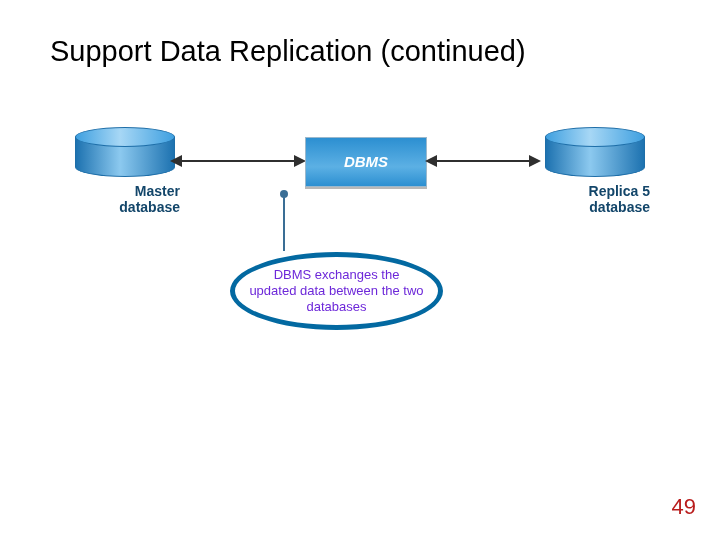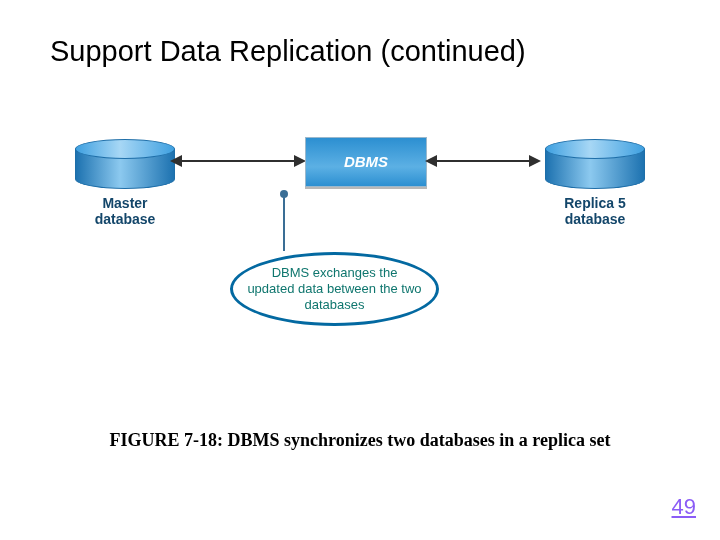--- a/index.html
+++ b/index.html
@@ -1,19 +1,19 @@
 <!DOCTYPE html>
 <html><head>
 <meta charset="utf-8">
 <style>
   html,body{margin:0;padding:0;background:#fff;font-family:Arial,Helvetica,sans-serif;}
   .slide{position:relative;width:720px;height:540px;background:#fff;padding-left:16px;}
   .title{position:absolute;left:50px;top:35px;font-size:29px;color:#000;}
   .diagram{position:absolute;left:70px;top:127px;width:580px;height:120px;}
-  .db{position:absolute;width:110px;top:12px;text-align:center;}
+  .db{position:absolute;width:110px;top:0;text-align:right;}
   .db-left{left:0;}
   .db-right{left:470px;}
   .cyl{position:relative;width:100px;height:50px;margin:0 auto;}
   .cyl .top{position:absolute;left:0;top:0;width:100px;height:20px;border-radius:50%;
             background:linear-gradient(90deg,#3fa0e0 0%,#a7d7f5 45%,#3fa0e0 100%);
             border:1px solid #1e6ea8;box-sizing:border-box;}
   .cyl .body{position:absolute;left:0;top:10px;width:100px;height:40px;
              border-radius:0 0 50px 50px/0 0 10px 10px;
              background:linear-gradient(90deg,#1d72b0 0%,#8cc9ef 45%,#1d72b0 100%);
              border:1px solid #1e6ea8;border-top:none;box-sizing:border-box;}
@@ -26,27 +26,27 @@
   .shaft{position:absolute;top:33px;height:2px;background:#2f2f2f;}
   .shaft-l{left:112px;width:112px;}
   .shaft-r{left:367px;width:92px;}
   .ah{position:absolute;width:0;height:0;border-top:6px solid transparent;border-bottom:6px solid transparent;}
   .ah-r{border-left:12px solid #2f2f2f;}
   .ah-l{border-right:12px solid #2f2f2f;}
   .alh-l{left:100px;top:28px;} .arh-l{left:224px;top:28px;}
   .alh-r{left:355px;top:28px;} .arh-r{left:459px;top:28px;}
   
   .callout{position:absolute;left:230px;top:252px;width:175px;padding:10px 14px;
-           border:3px solid #0369a1;border-radius:50%;background:#fff;
-           font-size:13px;line-height:16px;text-align:center;color:#0f766e;}
+           border:5px solid #0369a1;border-radius:50%;background:#fff;
+           font-size:13px;line-height:16px;text-align:center;color:#6d28d9;}
   .callout-line{position:absolute;left:283px;top:194px;width:2px;height:57px;background:#3a6e95;}
   .callout-dot{position:absolute;left:280px;top:190px;width:8px;height:8px;border-radius:50%;background:#3a6e95;}
   .caption{position:absolute;left:0;width:720px;top:430px;text-align:center;
            font-family:"Times New Roman",Times,serif;font-size:18px;font-weight:bold;color:#000;}
-  .pagenum{position:absolute;right:40px;bottom:20px;font-size:22px;color:#8b5cf6;text-decoration:underline;}
+  .pagenum{position:absolute;right:40px;bottom:20px;font-size:22px;color:#b91c1c;}
 </style>
 </head>
 <body>
 
 <div class="slide">
 
   <div class="title">Support Data Replication (continued)</div>
 
   <div class="diagram">
 
@@ -82,15 +82,14 @@
         <span>Replica 5</span><br>
         <span>database</span>
       </div>
     </div>
   </div>
 
   <div class="callout-dot"></div>
   <div class="callout-line"></div>
   <div class="callout">DBMS exchanges the updated data between the two databases</div>
 
-  <div class="caption">FIGURE 7-18: DBMS synchronizes two databases in a replica set</div>
   <div class="pagenum">49</div>
 </div>
 
 </body></html>

